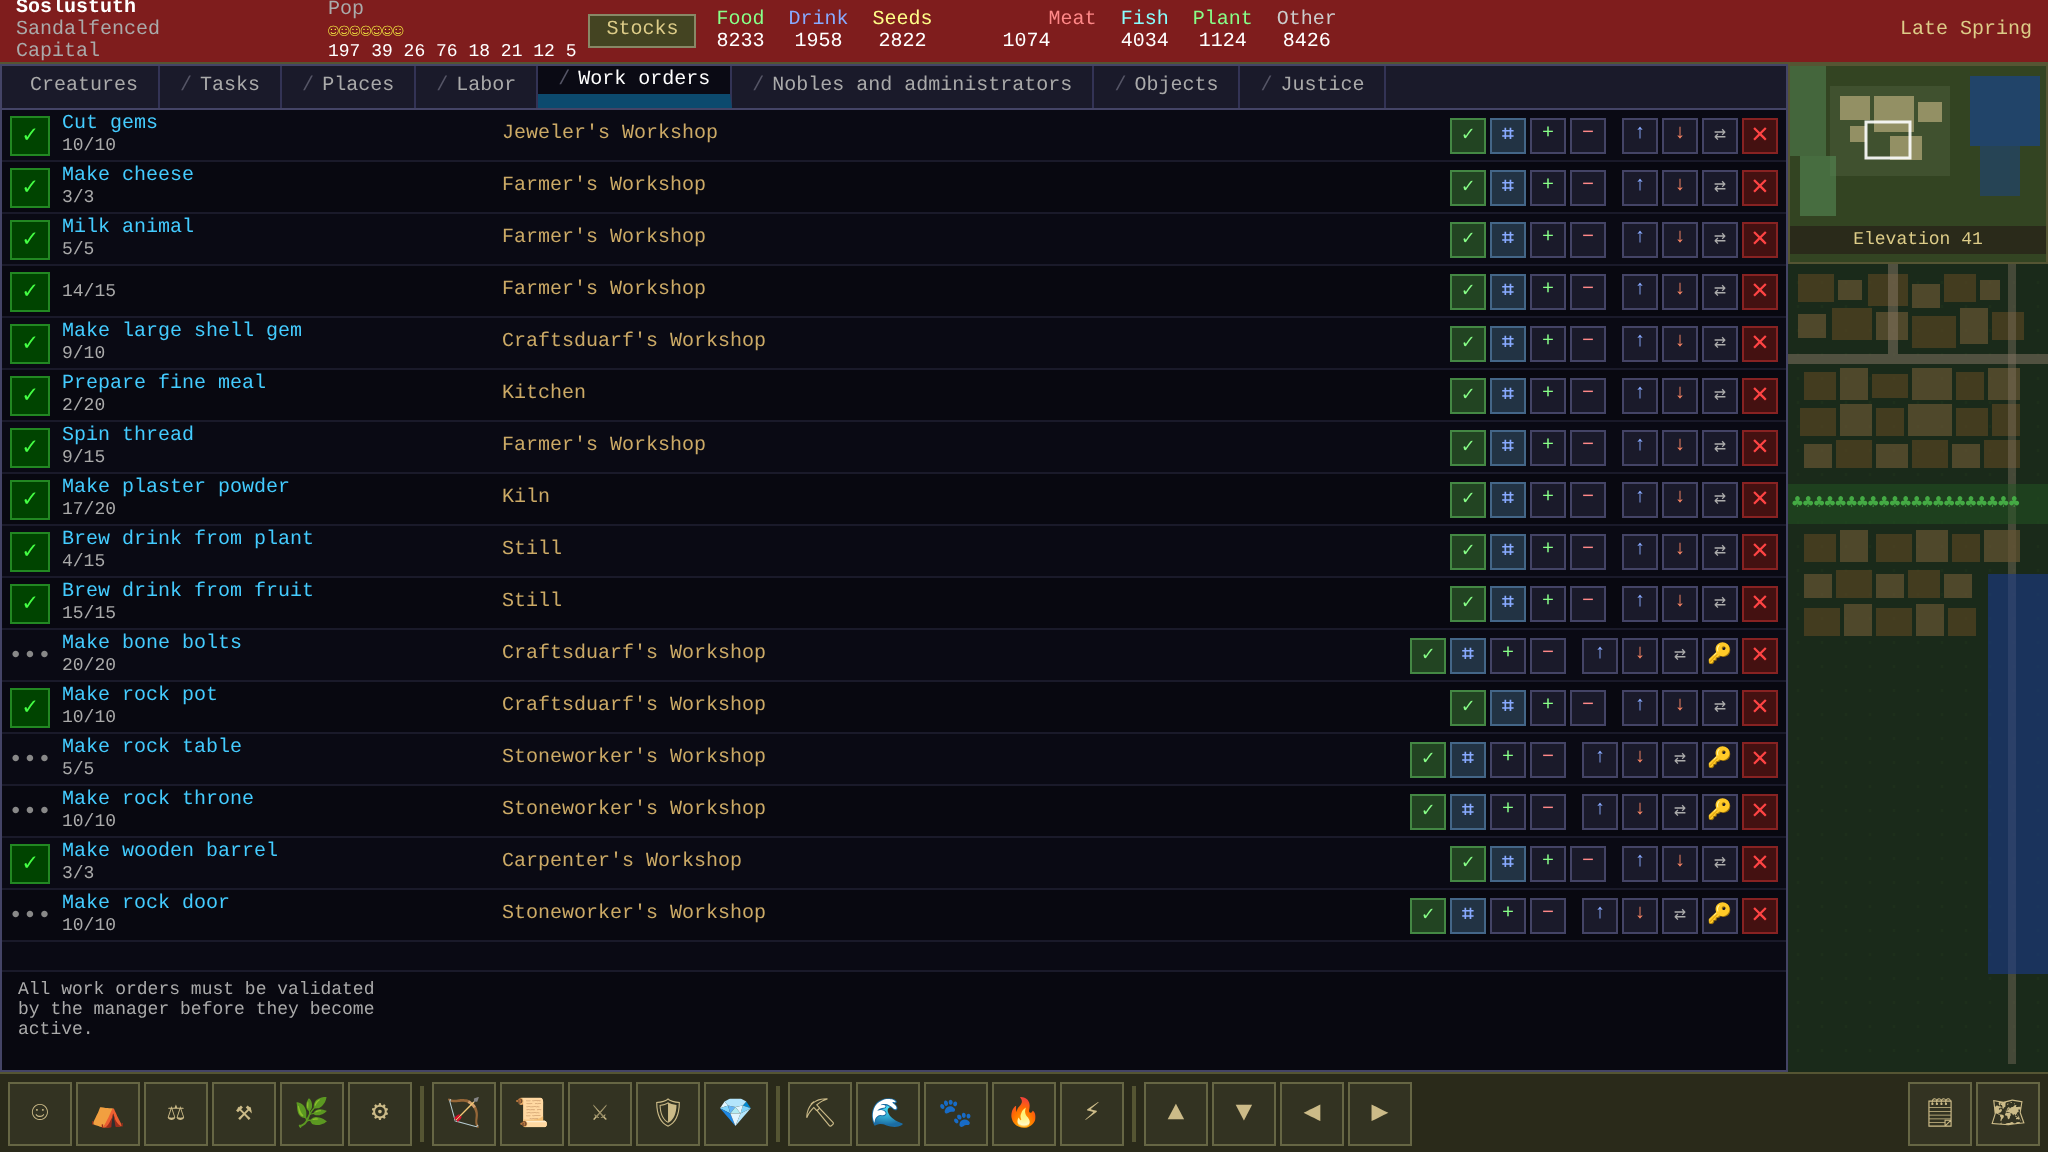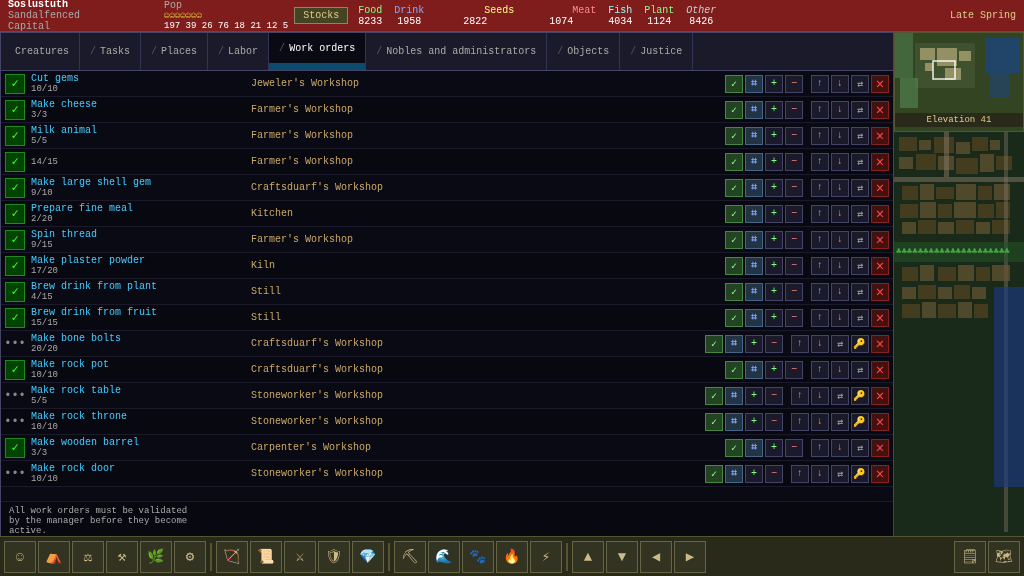--- a/index.html
+++ b/index.html
@@ -55,25 +55,25 @@
     .resource-group {
       display: flex;
       flex-direction: column;
       align-items: center;
       font-size: 10px;
     }
     .resource-label { color: #aaaaaa; }
     .resource-value { color: #ffffff; }
     .resource-label.food { color: #88ff88; }
     .resource-label.drink { color: #88aaff; }
-    .resource-label.seeds { color: #ffff88; margin-left: 48px; }
+    .resource-label.seeds { color: #ffff88; }
     .resource-label.meat { color: #ff8888; padding-left: 46px; }
     .resource-label.fish { color: #88ffff; }
     .resource-label.plant { color: #88ff88; }
-    .resource-label.other { color: #cccccc; font-style: italic; }
+    .resource-label.other { color: #cccccc; }
     #pop-info {
       display: flex;
       flex-direction: column;
       justify-content: center;
       padding: 2px 8px;
       color: #ddcc88;
       font-size: 10px;
     }
     #date-info {
       display: flex;
@@ -119,21 +119,21 @@
       bottom: 40px;
       background: #0a0a14;
       border: 1px solid #444466;
     }
 
     
     #tab-bar {
       display: flex;
       background: #1a1a2a;
       border-bottom: 1px solid #444466;
-      height: 38px;
+      height: 22px;
     }
     .tab {
       padding: 3px 10px;
       color: #aaaaaa;
       cursor: pointer;
       border-right: 1px solid #333355;
       font-size: 10px;
       display: flex;
       align-items: center;
       background: #1a1a2a;

